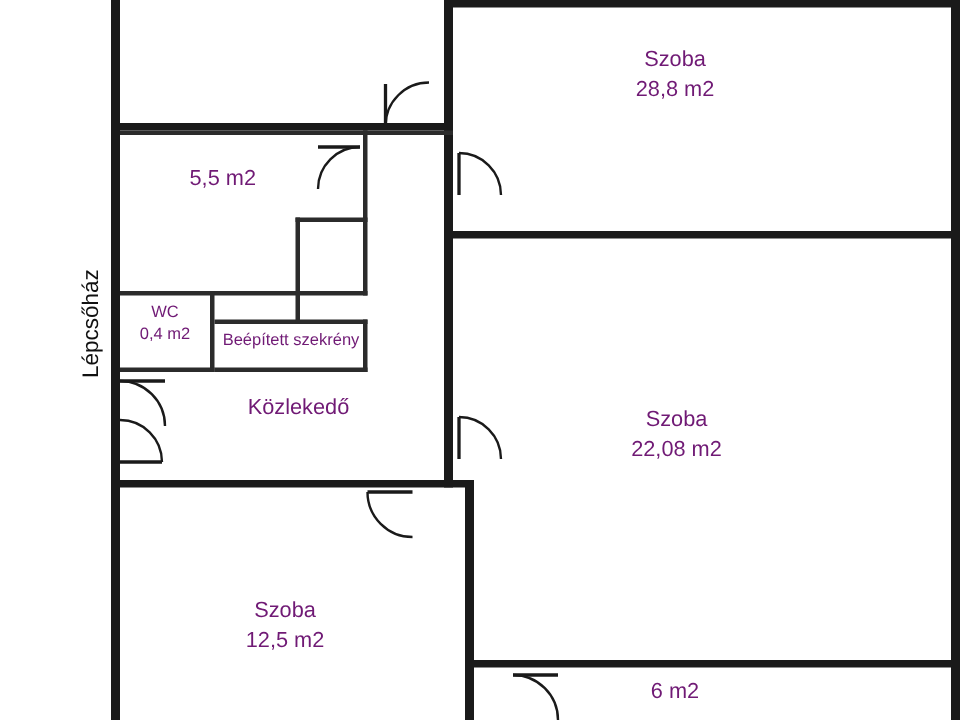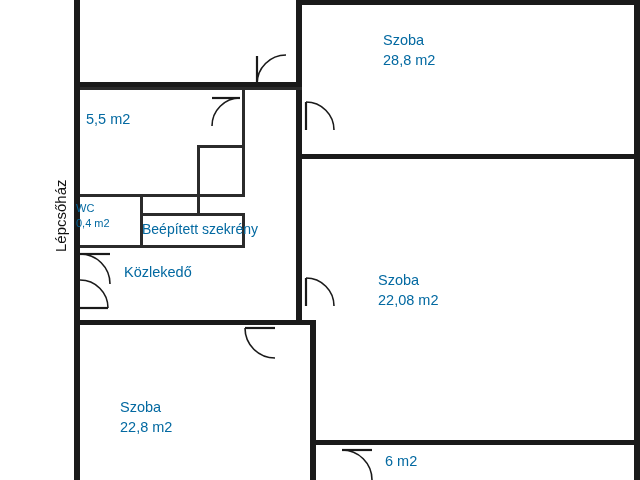--- a/index.html
+++ b/index.html
@@ -20,33 +20,33 @@
   .wall {
     position: absolute;
     background: #1a1a1a;
   }
   .thin {
     position: absolute;
     background: #2b2b2b;
   }
   .label {
     position: absolute;
-    text-align: left;
-    color: #0369a1;
+    text-align: center;
+    color: #701a75;
     font-size: 14.5px;
     line-height: 1.35;
     white-space: nowrap;
   }
   .label .name { display: block; }
   .label .area { display: block; }
   .label.small {
     font-size: 11px;
   }
   .label.tiny {
-    font-size: 14px;
+    font-size: 11px;
   }
   .vlabel {
     position: absolute;
     color: #111111;
     font-size: 15px;
     transform-origin: 0 0;
     transform: rotate(-90deg);
     white-space: nowrap;
   }
   .door {
@@ -184,20 +184,20 @@
     <span class="name">Közlekedő</span>
   </div>
 
   <div class="label" style="left:378px; top:271px; width:146px;">
     <span class="name">Szoba</span>
     <span class="area">22,08 m2</span>
   </div>
 
   <div class="label" style="left:120px; top:398px; width:140px;">
     <span class="name">Szoba</span>
-    <span class="area">22,8 m2</span>
+    <span class="area">12,5 m2</span>
   </div>
 
   <div class="label" style="left:385px; top:452px; width:130px;">
     <span class="area">6 m2</span>
   </div>
 
 </div>
 
 </body></html>

